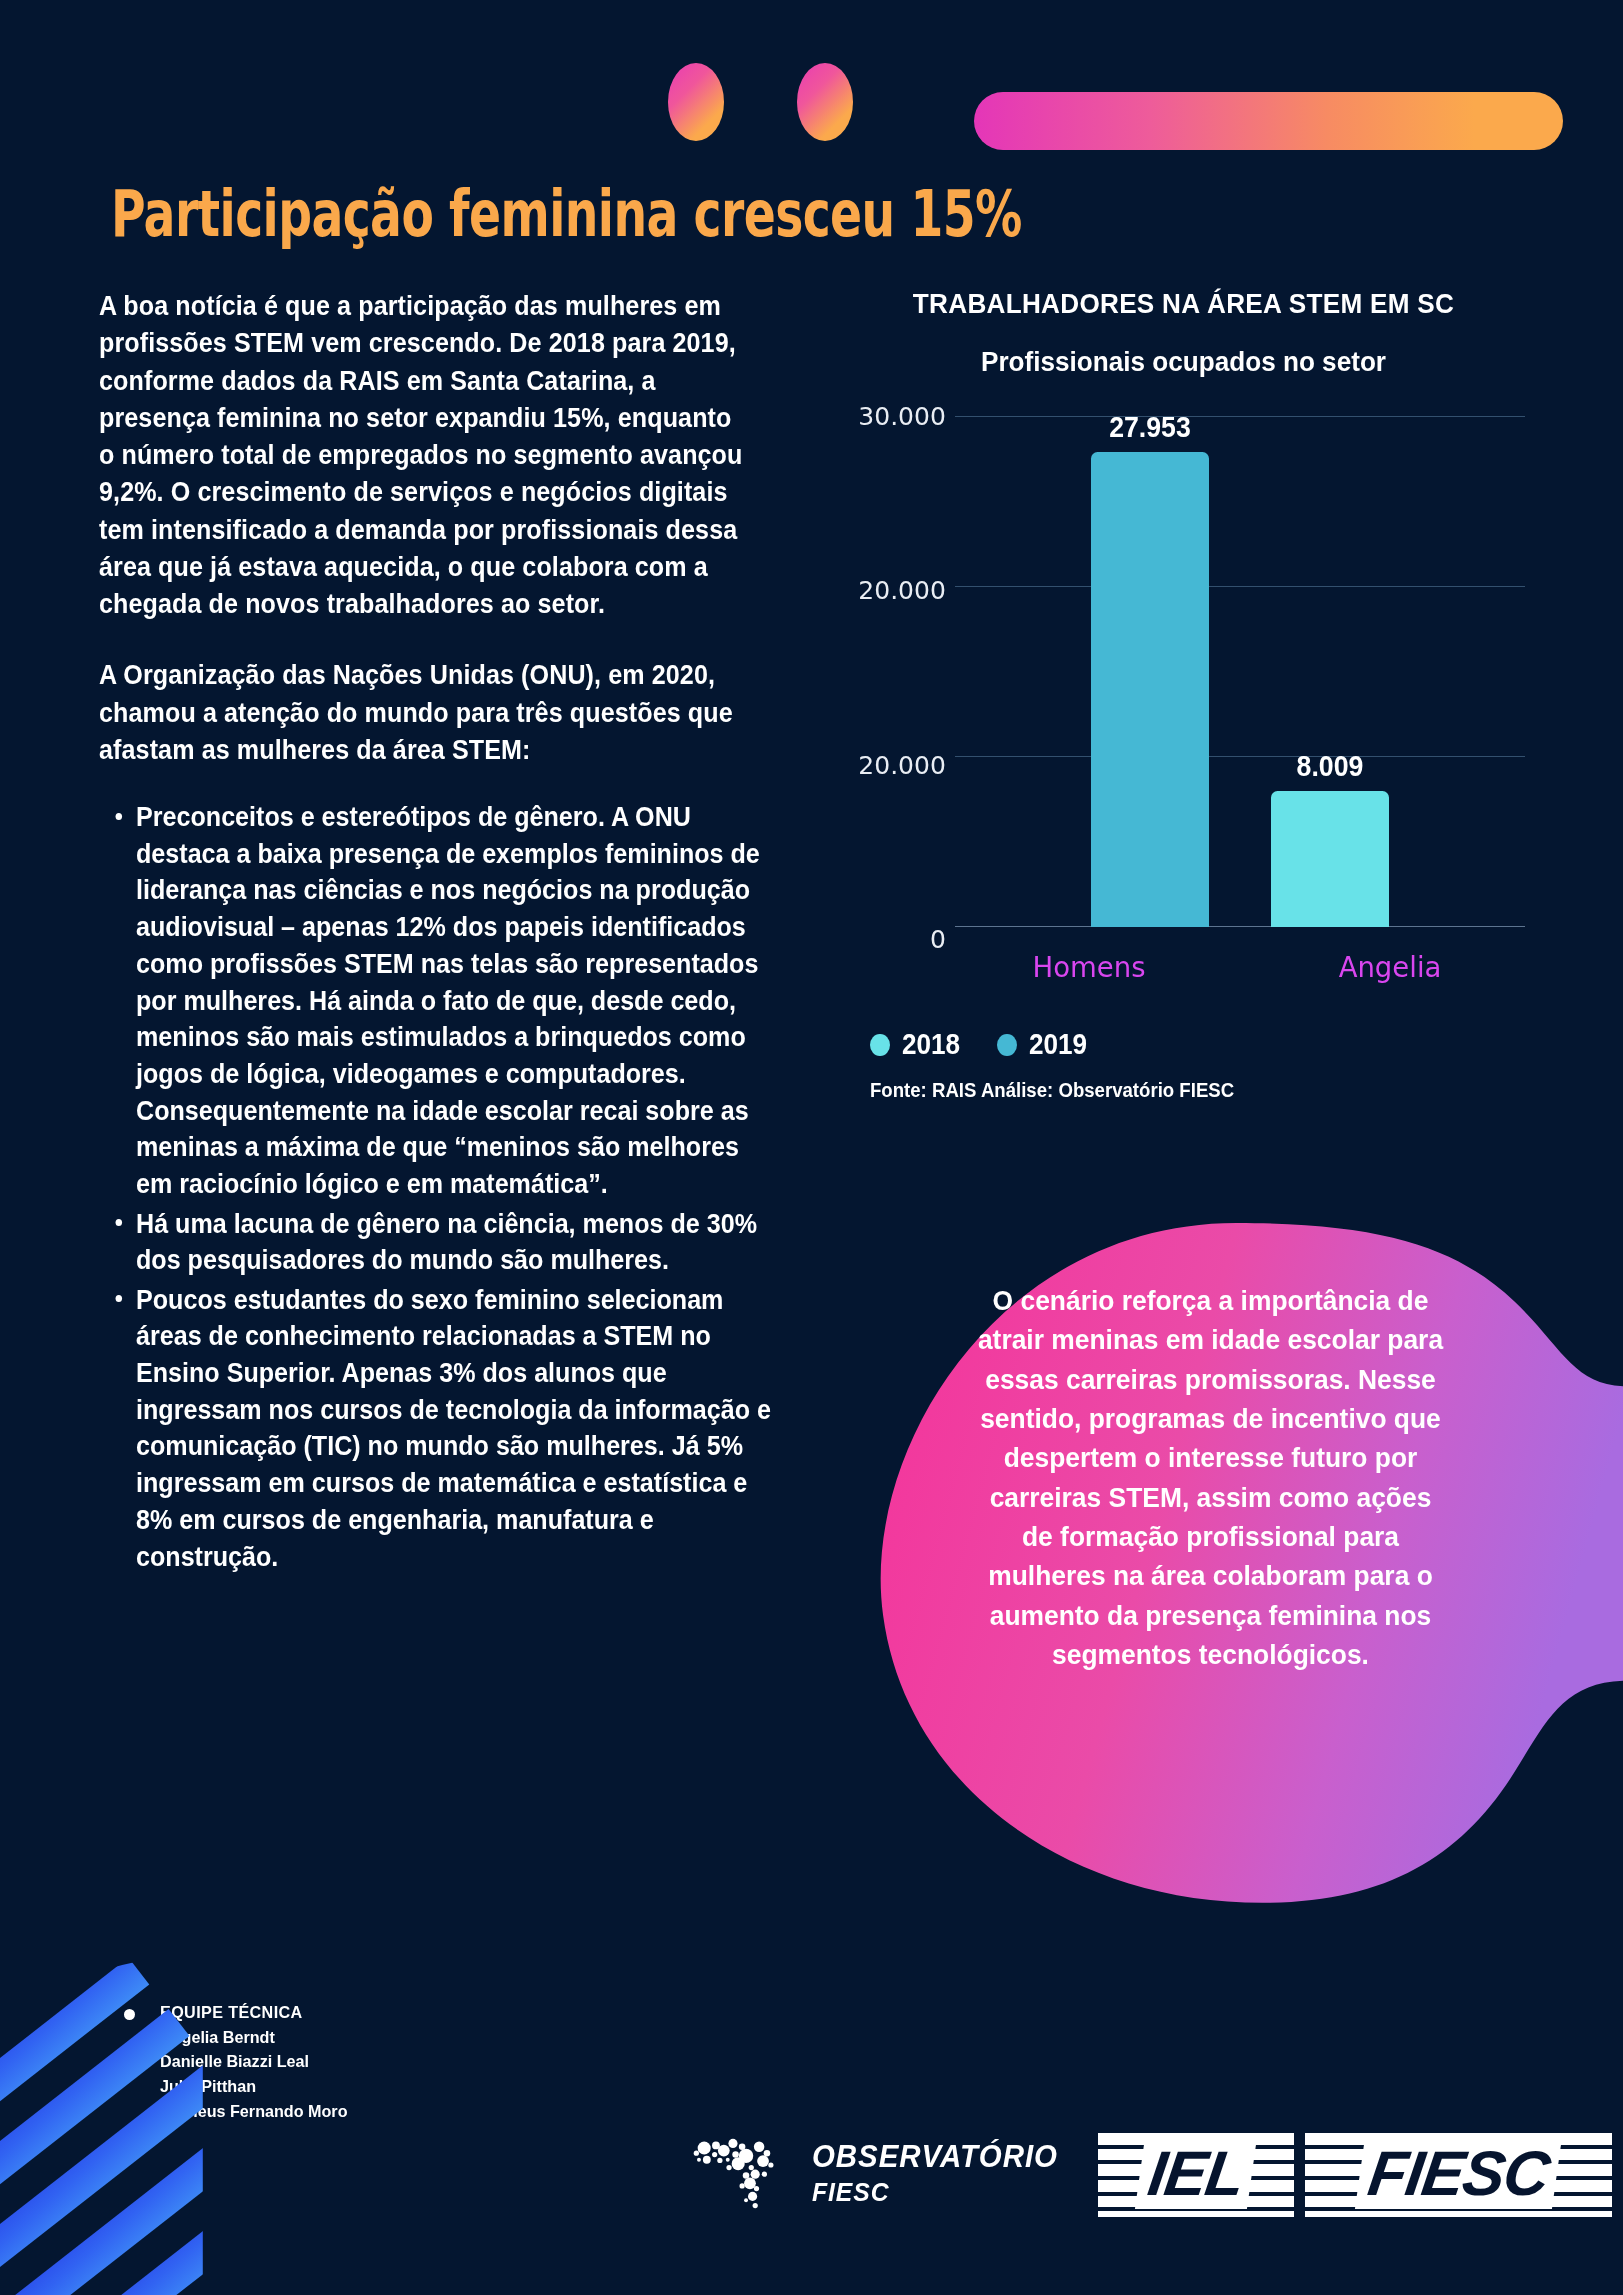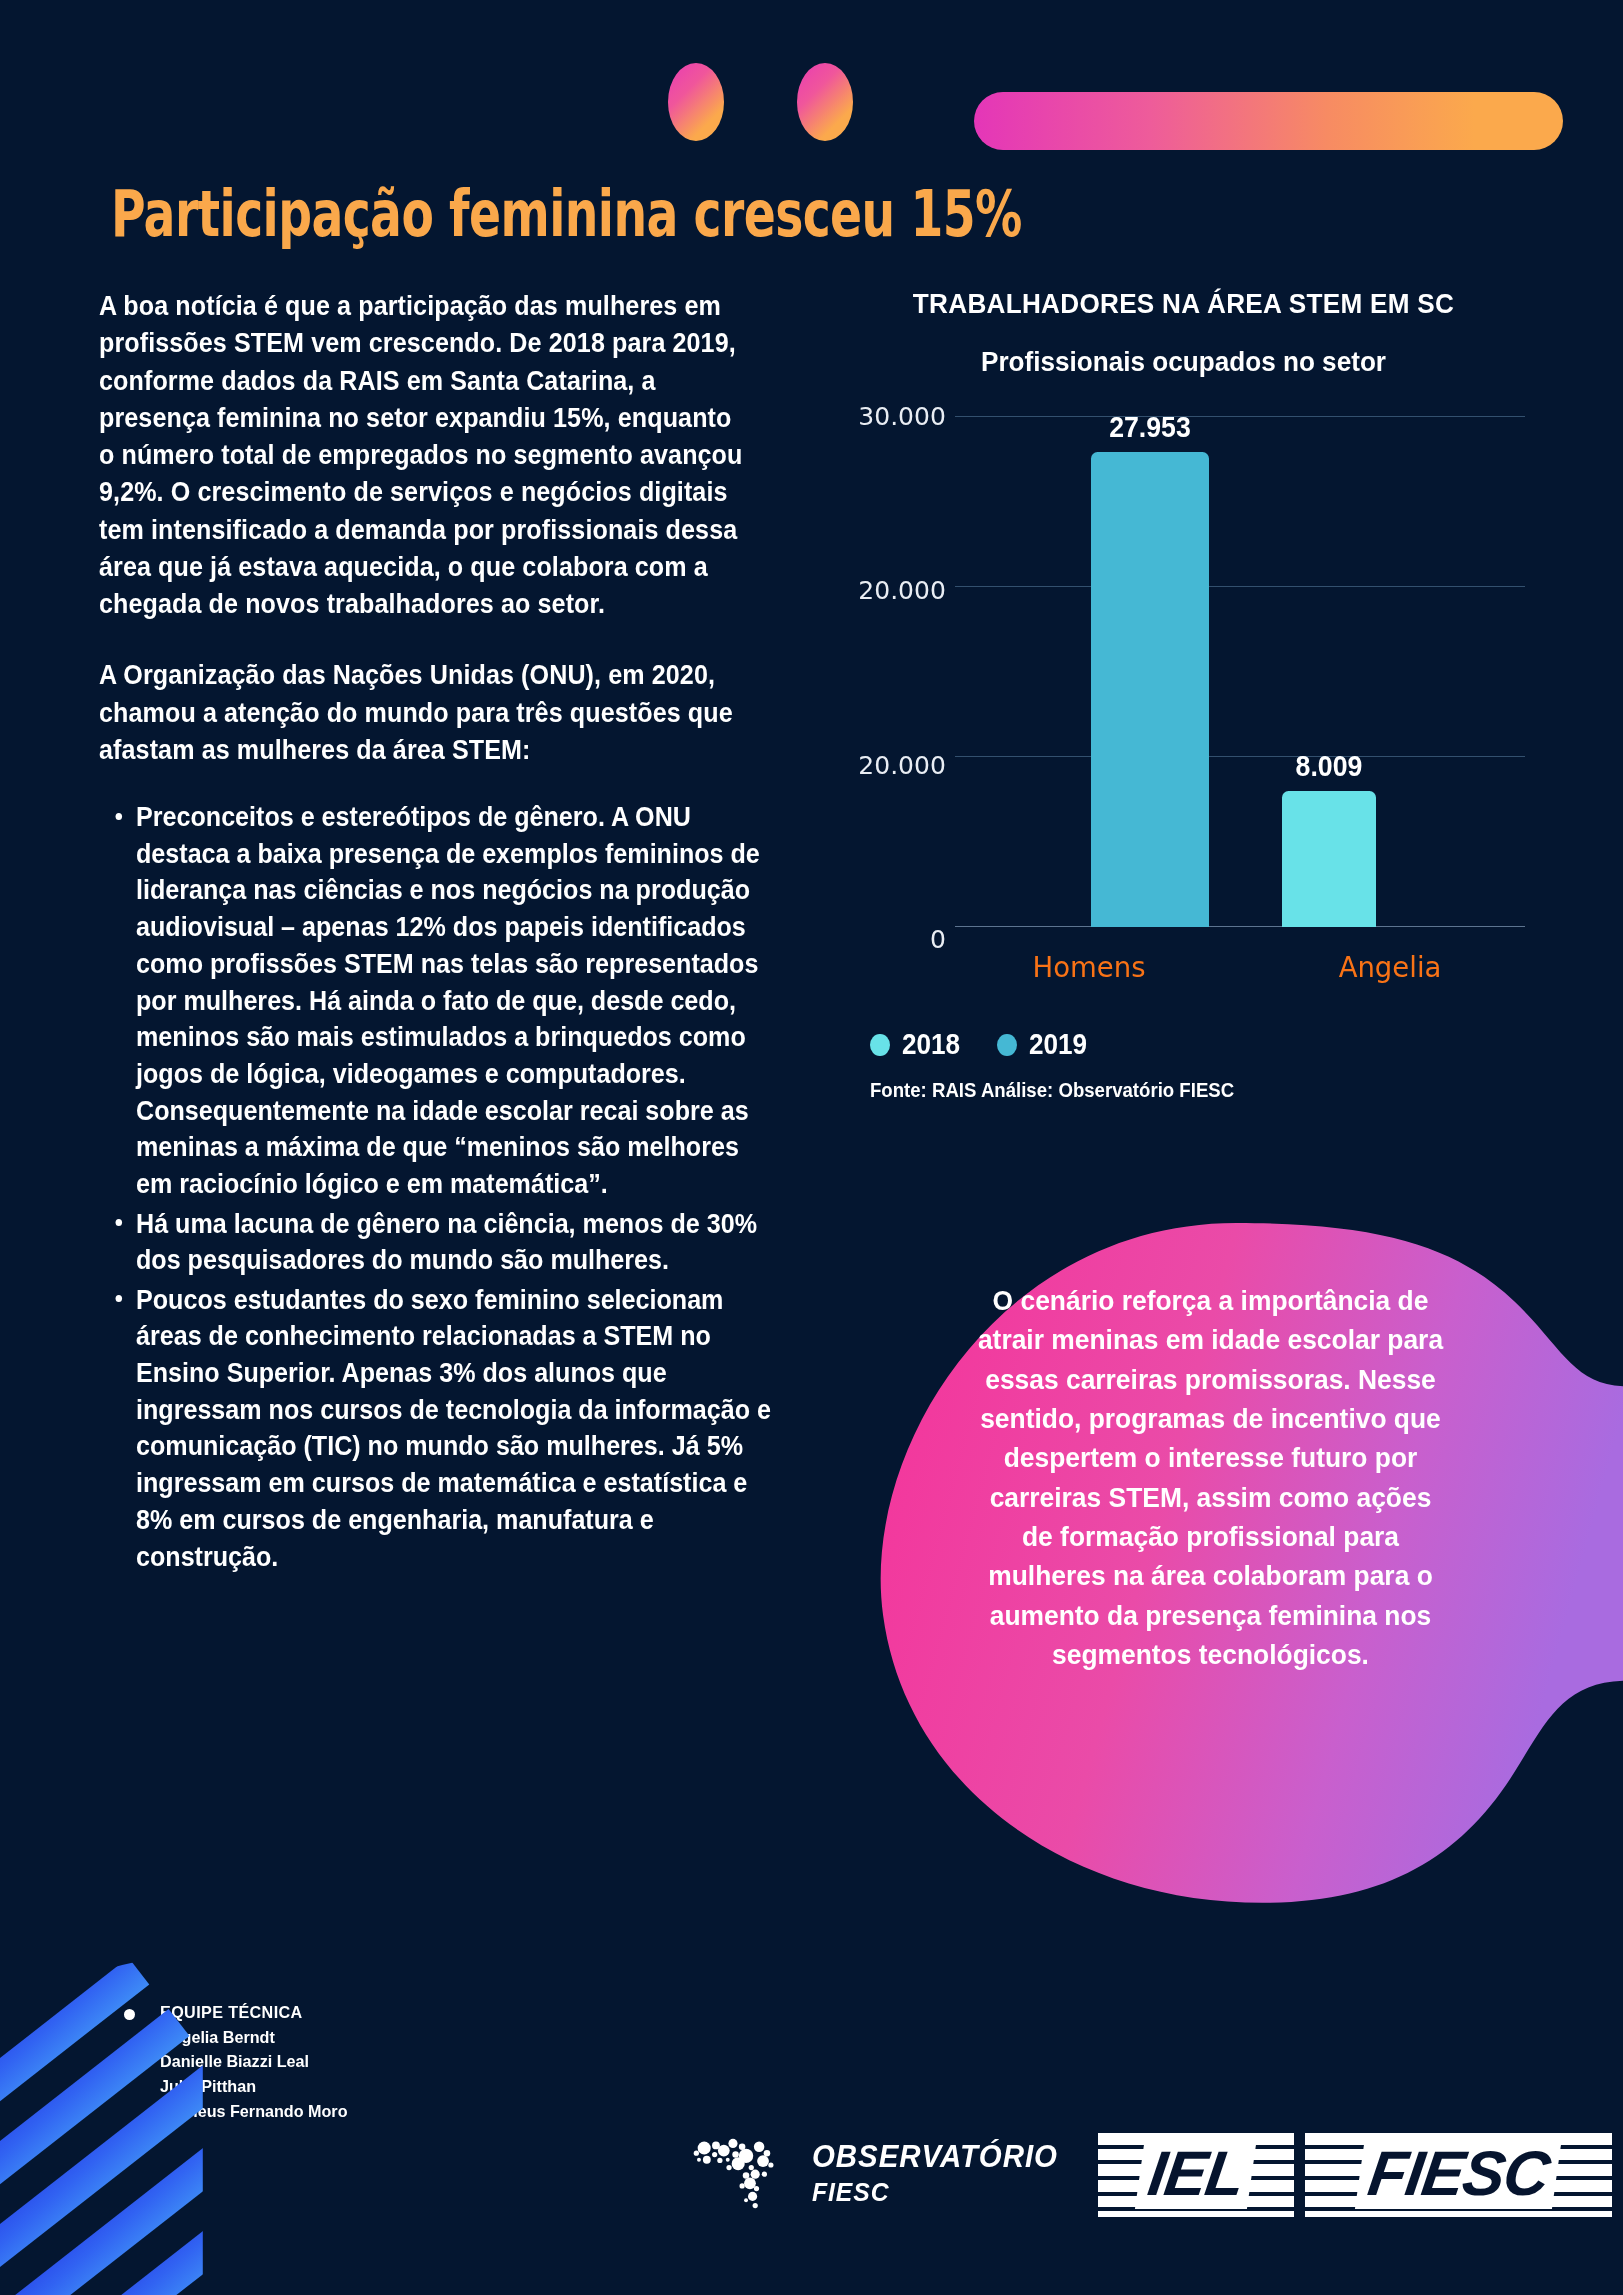--- a/index.html
+++ b/index.html
@@ -83,21 +83,21 @@
   .bars{position:absolute;left:118px;right:5.2px;bottom:11.8px;top:0;}
   .group{position:absolute;bottom:0;height:100%;}
   .bar{position:absolute;bottom:0;border-radius:6.5px 6.5px 0 0;}
   .bar-2018{background:#68E2E8;}
   .bar-2019{background:#45B8D4;}
   .bar-val{
     position:absolute;left:50%;transform:translateX(-50%) scaleX(.92);
     color:#FFFFFF;font-weight:700;font-size:29px;white-space:nowrap;
   }
   .cat{position:absolute;bottom:-56px;left:50%;transform:translateX(-50%);
-    color:#f97316;font-size:27.5px;font-weight:400;white-space:nowrap;
+    color:#d946ef;font-size:27.5px;font-weight:400;white-space:nowrap;
     font-family:"DejaVu Sans","Liberation Sans",sans-serif;}
 
   .legend{position:absolute;left:870px;top:1028px;display:flex;gap:31px;align-items:center;}
   .leg{display:flex;align-items:center;gap:12px;}
   .leg-dot{width:19.6px;height:22px;border-radius:50%;}
   .leg-txt{color:#FFFFFF;font-weight:700;font-size:29px;transform:scaleX(.9);
     transform-origin:left center;}
   .fonte{position:absolute;left:870px;top:1079px;color:#FFFFFF;
     font-weight:700;font-size:20px;transform:scaleX(.93);transform-origin:left top;
     white-space:nowrap;}
@@ -182,21 +182,21 @@
 
       <div class="bars">
         <div class="group" style="left:13px;width:242px">
           <div class="bar bar-2019" style="left:123px;width:118px;height:475px">
             <div class="bar-val" style="top:-41px">27.953</div>
           </div>
           <div class="cat">Homens</div>
         </div>
 
         <div class="group" style="left:314px;width:242px">
-          <div class="bar bar-2018" style="left:13px;width:94px;height:136px">
+          <div class="bar bar-2018" style="left:2px;width:118px;height:136px">
             <div class="bar-val" style="top:-41px">8.009</div>
           </div>
           <div class="cat">Angelia</div>
         </div>
       </div>
     </div>
   </div>
 
   <div class="legend">
     <div class="leg">

